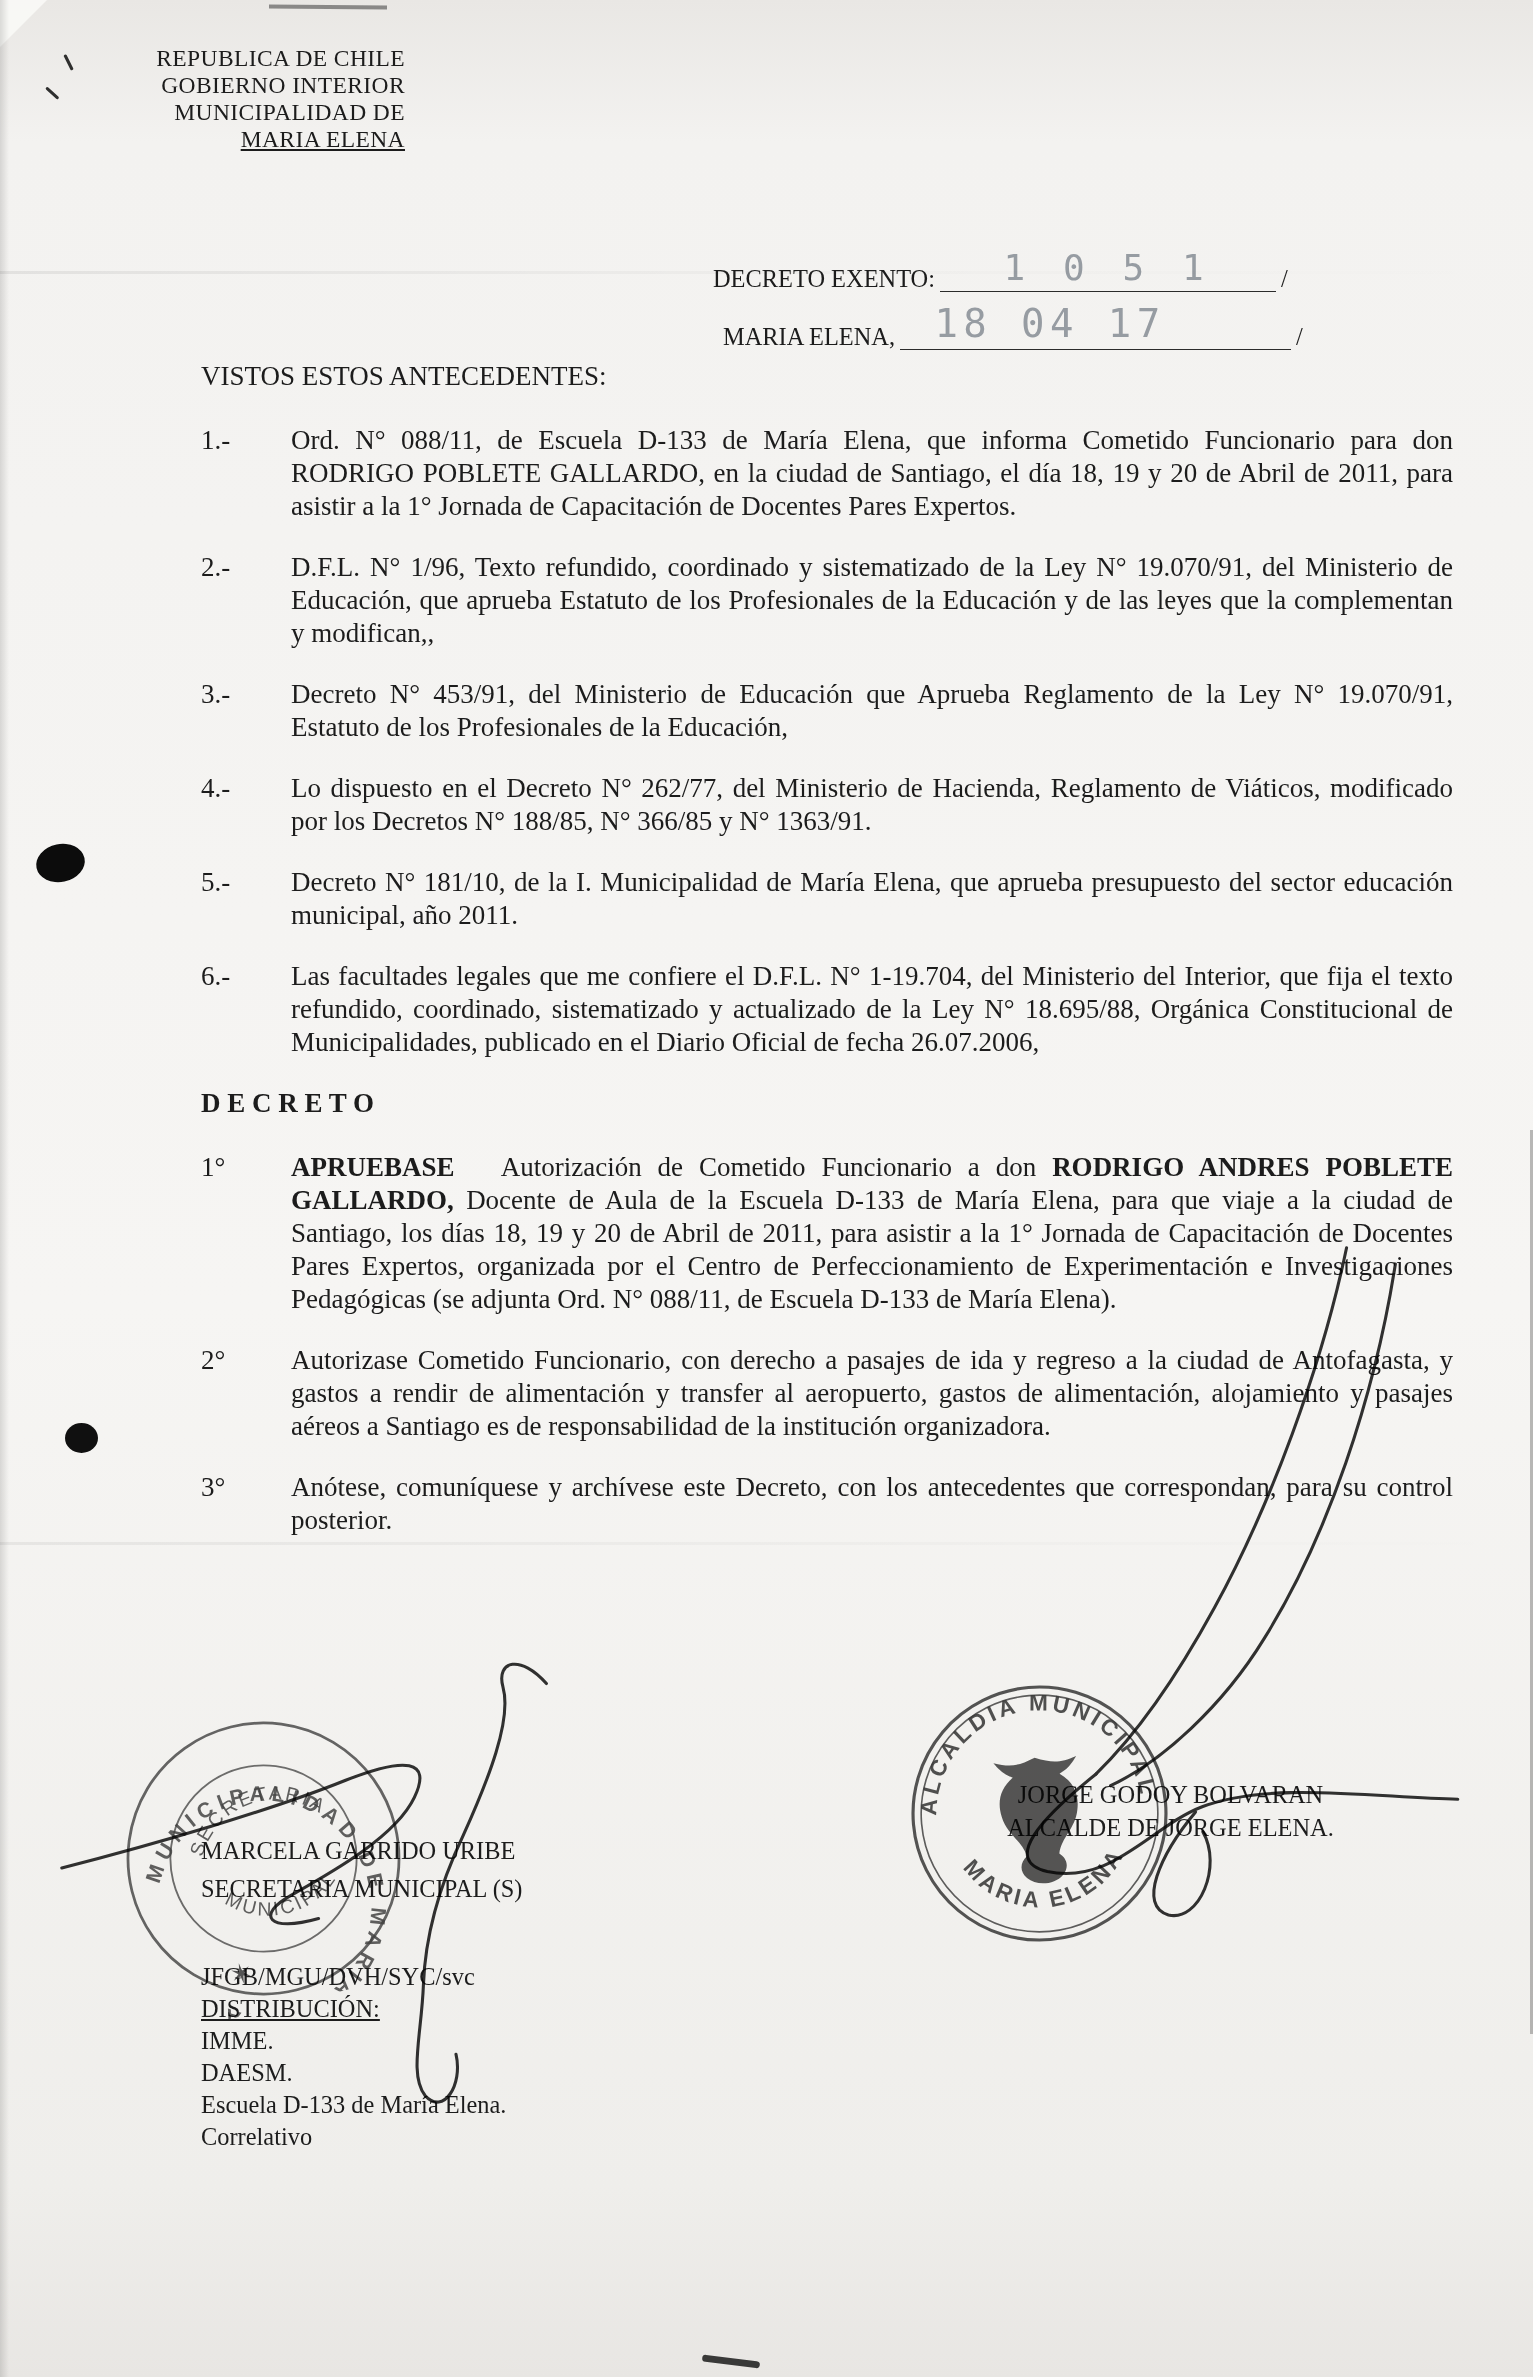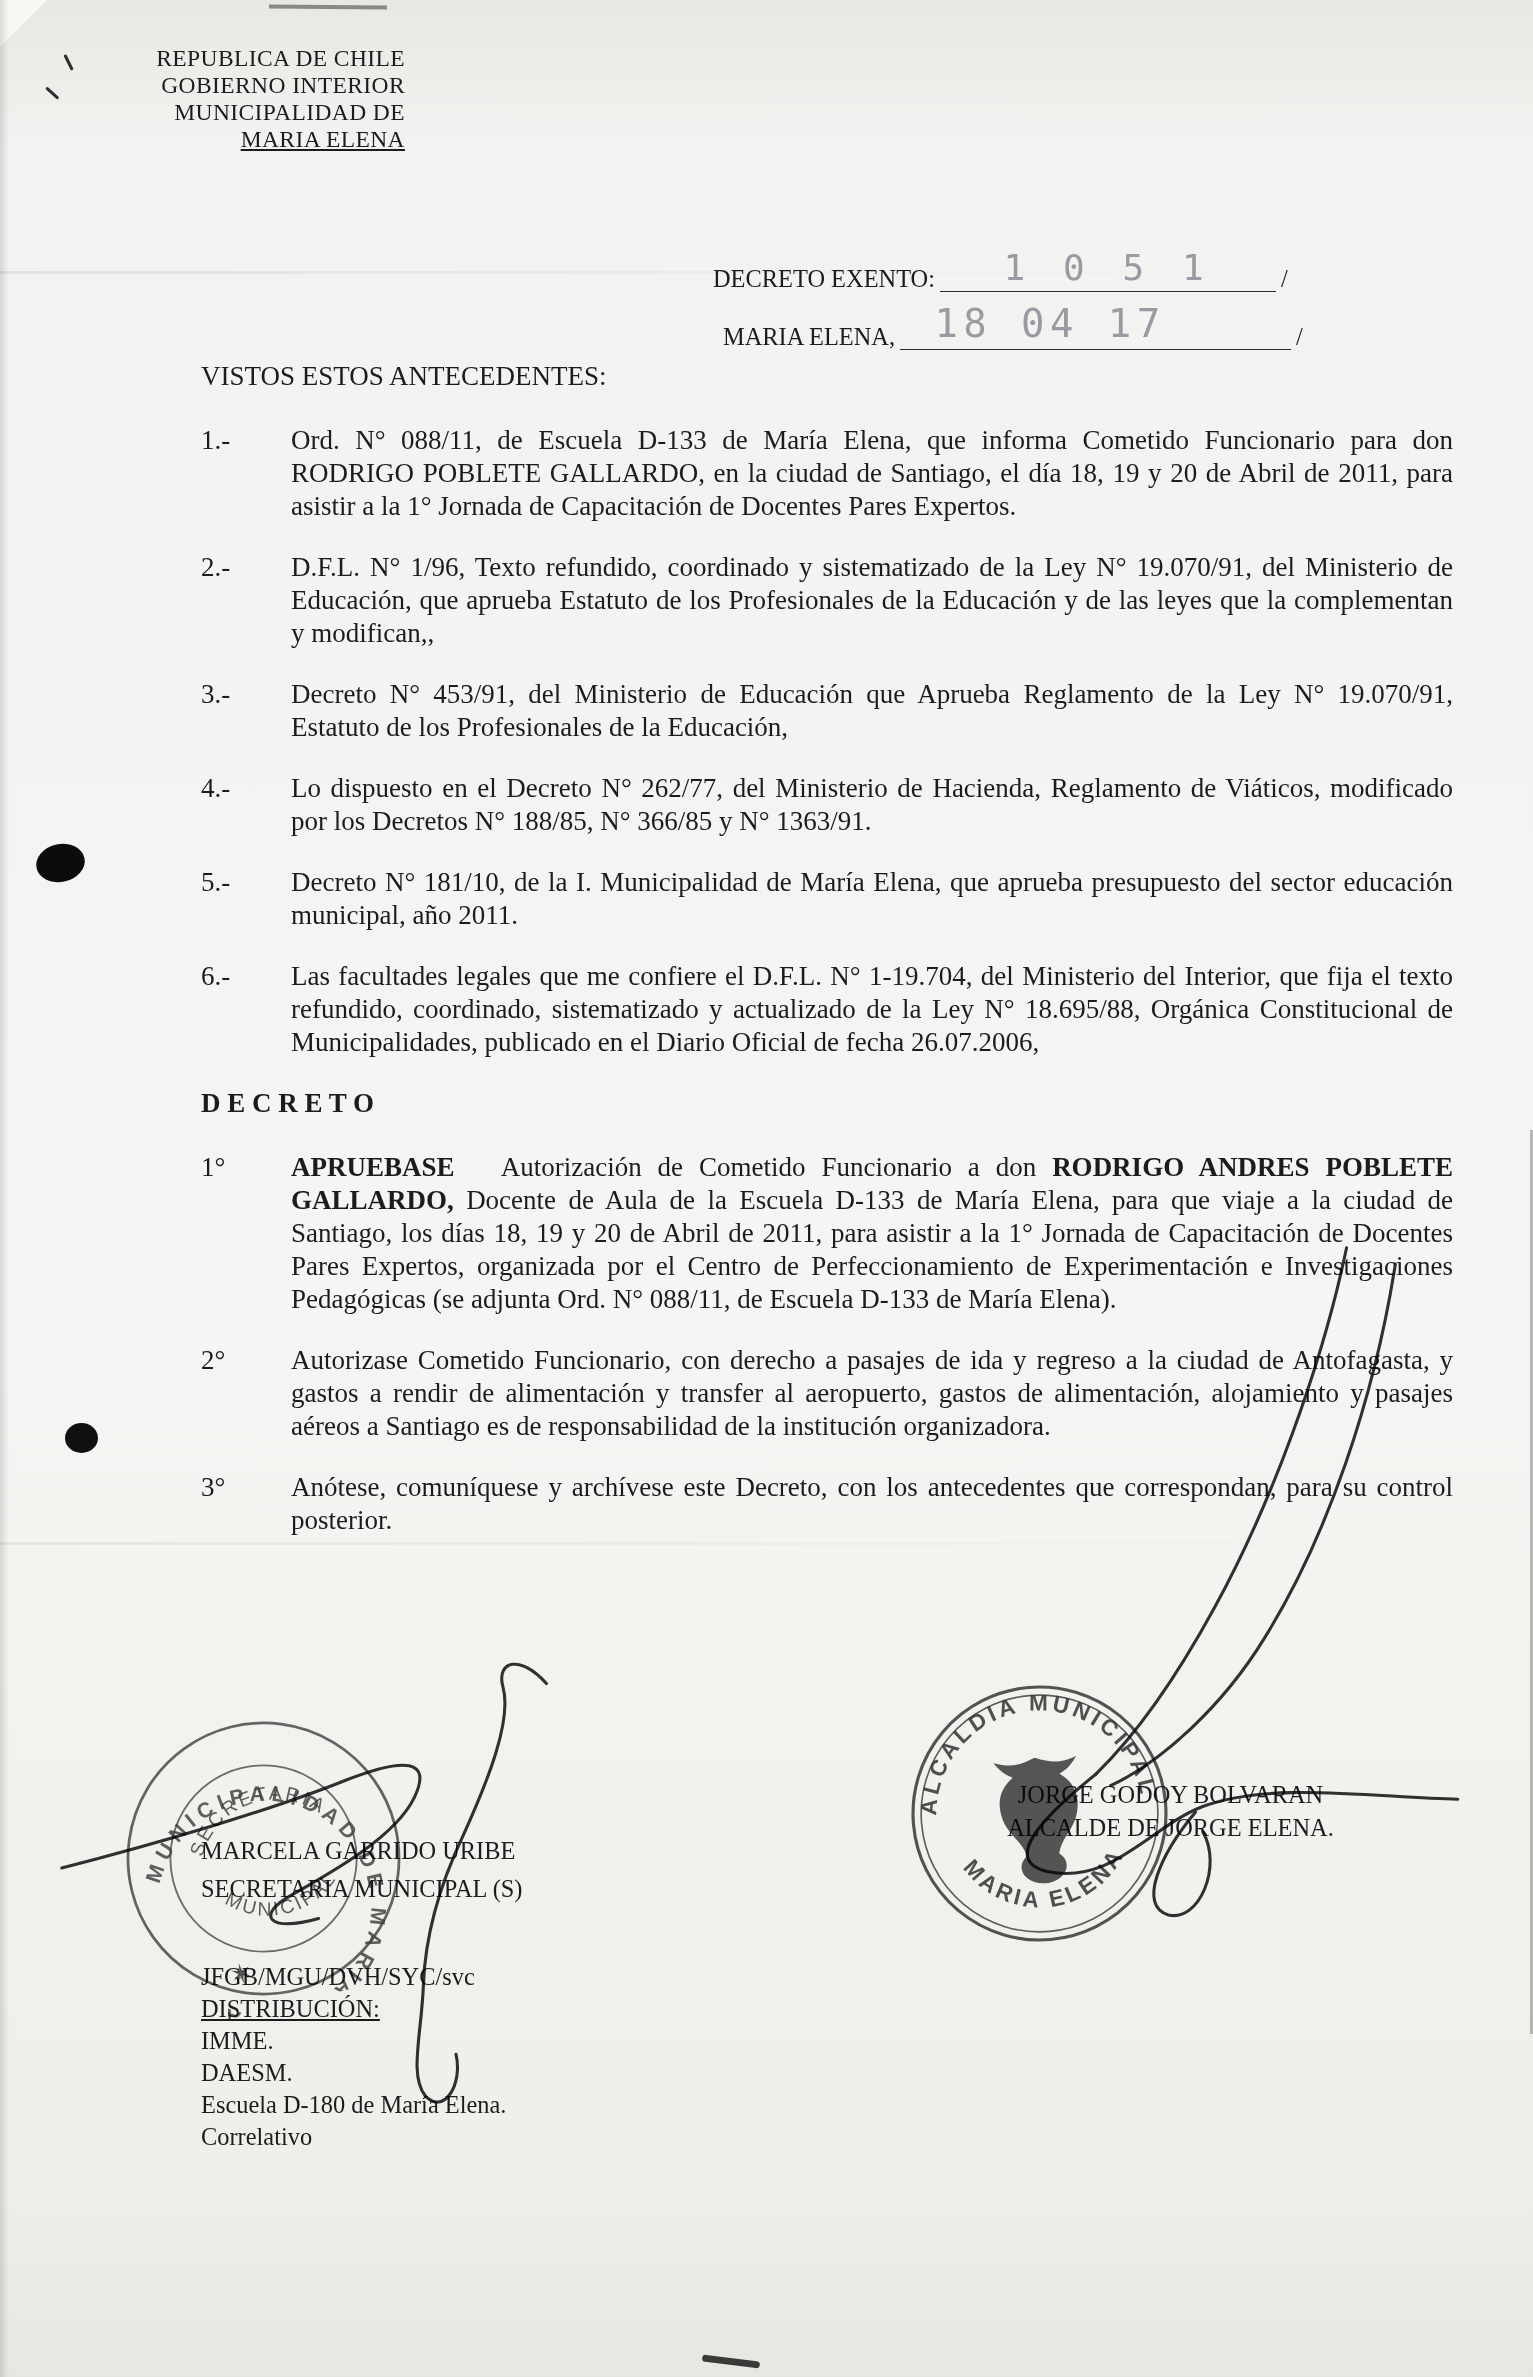--- a/index.html
+++ b/index.html
@@ -148,21 +148,21 @@
   <div class="sig-right">
     <div>JORGE GODOY BOLVARAN</div>
     <div>ALCALDE DE JORGE ELENA.</div>
   </div>
 
   <div class="footer">
     <div>JFGB/MGU/DVH/SYC/svc</div>
     <div class="dist">DISTRIBUCIÓN:</div>
     <div>IMME.</div>
     <div>DAESM.</div>
-    <div>Escuela D-180 de María Elena.</div>
+    <div>Escuela D-133 de María Elena.</div>
     <div>Correlativo</div>
   </div>
 
   <svg class="stamp stamp-left" viewBox="0 0 320 320">
     <defs>
       <path id="lsOuter" d="M 44,160 A 116,116 0 1 1 43.9,160.2"></path>
       <path id="lsInnerTop" d="M 92,152 A 82,82 0 0 1 240,140"></path>
       <path id="lsInnerBot" d="M 96,182 A 88,88 0 0 0 242,188"></path>
     </defs>
     <circle cx="160" cy="160" r="147" fill="none" stroke="#2e2e2e" stroke-width="3" opacity=".85"></circle>

